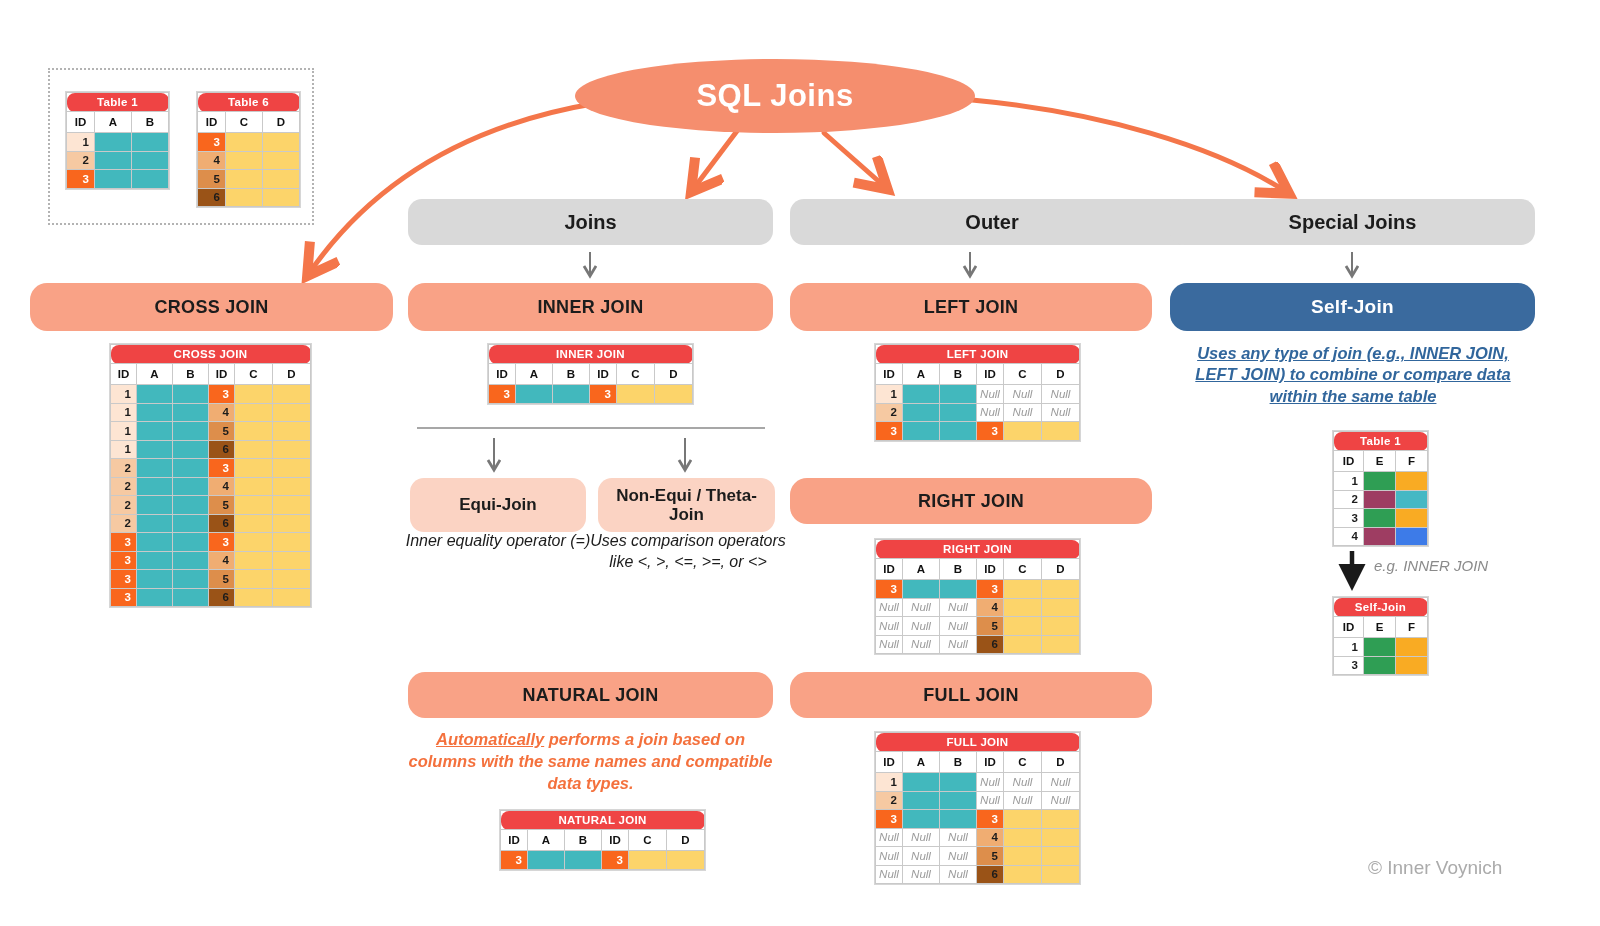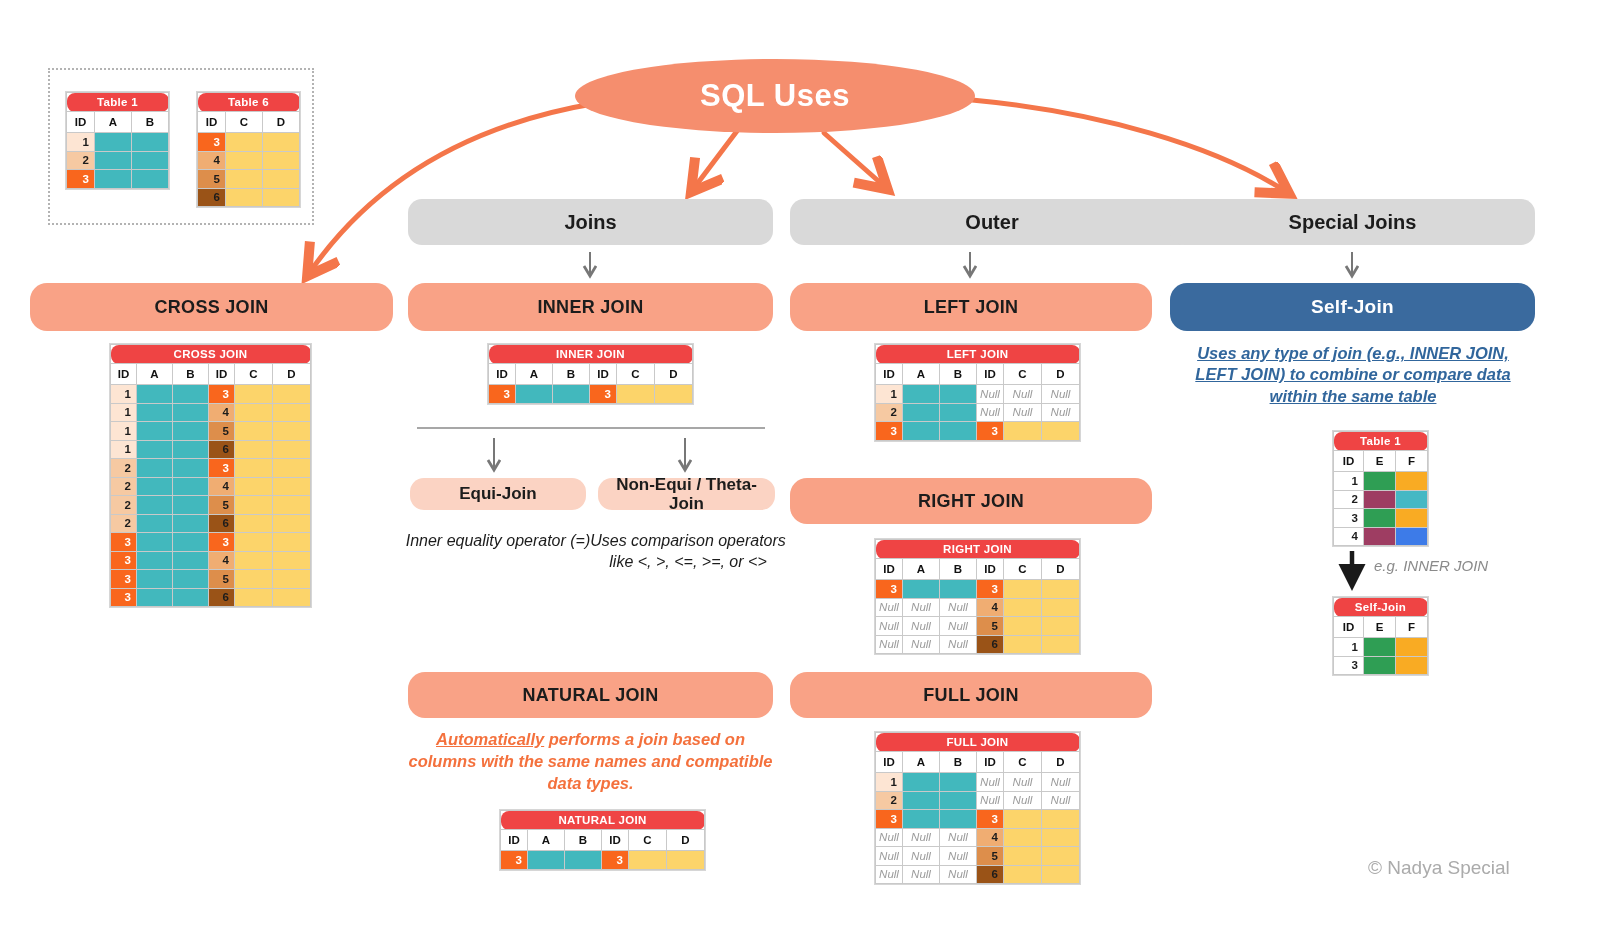--- a/index.html
+++ b/index.html
@@ -25,21 +25,21 @@
   .cat-bar span { font-size:20px; font-weight:700; color:#1c1c1c; }
 
   
   .join-bar { height:48px; background:#f9a286; border-radius:17px;
     display:flex; align-items:center; justify-content:center; z-index:2; }
   .join-bar span { font-size:18px; font-weight:700; color:#1c1c1c; letter-spacing:.3px; }
   .join-bar.blue { background:#3a6a9e; }
   .join-bar.blue span { color:#ffffff; font-size:19px; }
 
   
-  .sub-box { top:478px; height:32px; background:#fbd3c3; border-radius:14px;
+  .sub-box { top:478px; height:54px; background:#fbd3c3; border-radius:14px;
     display:flex; align-items:center; justify-content:center; text-align:center; z-index:2; }
   .sub-box span { font-size:17px; font-weight:700; color:#1c1c1c; line-height:1.12; }
 
   .desc { text-align:center; font-style:italic; color:#1c1c1c; font-size:16px; line-height:1.3; z-index:2; }
   .desc.orange { color:#f4713d; font-weight:700; font-size:16.5px; line-height:1.32; }
   .desc.blue { color:#31669c; font-weight:700; font-size:16.5px; line-height:1.3; }
   .u { text-decoration:underline; }
 
   .eg-label { font-style:italic; color:#8a8a8a; font-size:15px; z-index:2; }
   .credit { color:#ababab; font-size:19px; z-index:2; }
@@ -159,21 +159,21 @@
           <tr>
             <td class="jt-cell k-id6">6</td>
             <td class="jt-cell k-yellow"></td>
             <td class="jt-cell k-yellow"></td>
           </tr>
         </tbody>
       </table>
     </div>
 
   <div class="abs root-ellipse">
-    <span>SQL Uses</span>
+    <span>SQL Joins</span>
   </div>
 
   <div class="abs cat-bar" style="left:408px; width:365px;">
     <span>Joins</span>
   </div>
   <div class="abs cat-bar" style="left:790px; width:404px;">
     <span>Outer</span>
   </div>
   <div class="abs cat-bar" style="left:1170px; width:365px;">
     <span>Special Joins</span>
@@ -588,14 +588,14 @@
           </tr>
           <tr>
             <td class="jt-cell k-plain">3</td>
             <td class="jt-cell k-green"></td>
             <td class="jt-cell k-orangef"></td>
           </tr>
         </tbody>
       </table>
     </div>
 
-  <div class="abs credit" style="left:1368px; top:857px;">© Nadya Special</div>
+  <div class="abs credit" style="left:1368px; top:857px;">© Inner Voynich</div>
 </div>
 
 </body></html>

